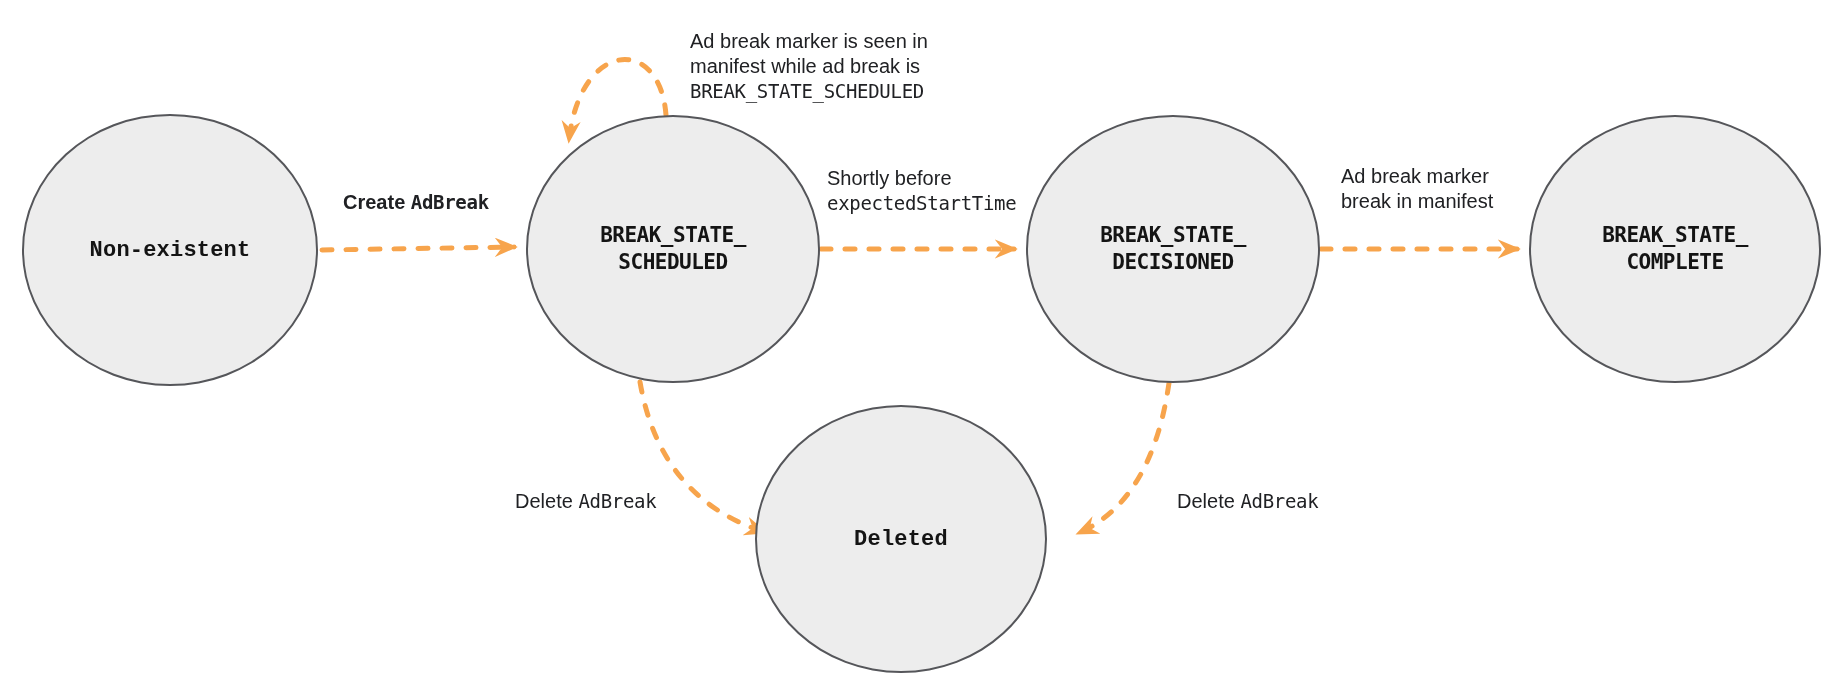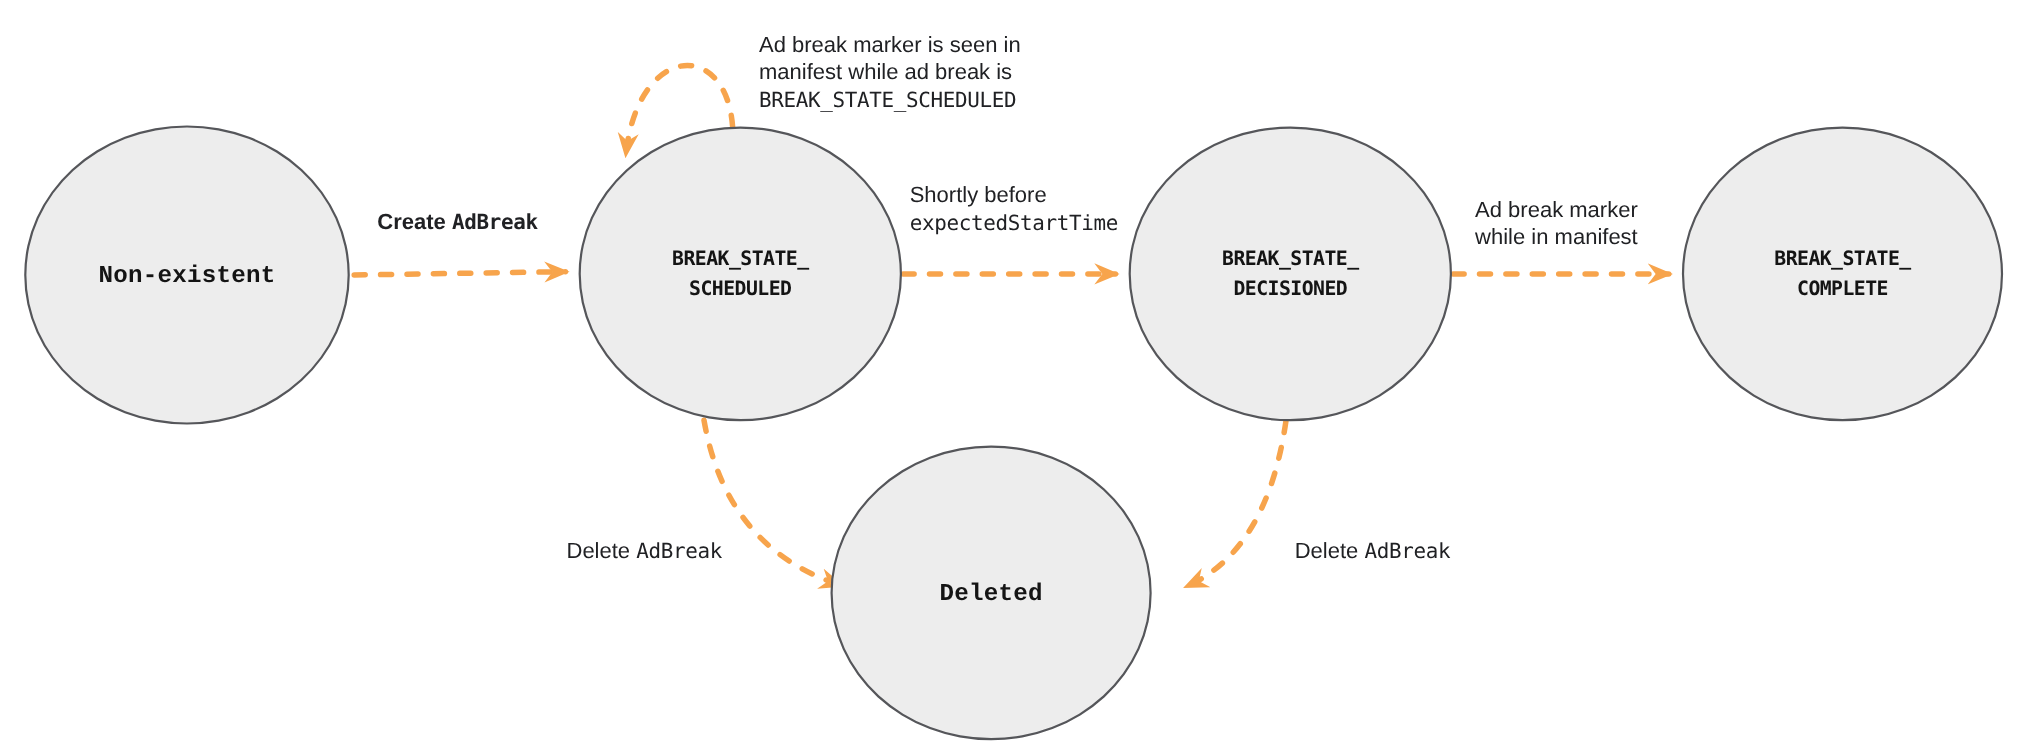--- a/index.html
+++ b/index.html
@@ -29,21 +29,21 @@
     display: flex;
     align-items: center;
     justify-content: center;
     text-align: center;
   }
   .node-label { white-space: pre-line; color: #141414; }
   .plain-label { font-weight: 700; font-size: 22px; letter-spacing: 0.2px; font-family: Liberation Mono, monospace; }
   .code-label {
     font-family: "DejaVu Sans Mono", monospace;
     font-weight: 700;
-    font-size: 18px;
+    font-size: 21px;
     line-height: 27px;
     letter-spacing: -0.5px;
   }
   .edge-label {
     position: absolute;
     font-size: 20px;
     line-height: 25px;
     color: var(--text, #202124);
     white-space: nowrap;
   }
@@ -103,23 +103,23 @@
     <div>Shortly before</div>
     <div class="code">expectedStartTime</div>
   </div>
 
   <div class="edge-label" style="left:690px; top:29px;">
     <div>Ad break marker is seen in</div>
     <div>manifest while ad break is</div>
     <div class="code">BREAK_STATE_SCHEDULED</div>
   </div>
 
-  <div class="edge-label" style="left:1341px; top:179px;">
+  <div class="edge-label" style="left:1341px; top:164px;">
     <div>Ad break marker</div>
-    <div>while in manifest</div>
+    <div>break in manifest</div>
   </div>
 
   <div class="edge-label" style="left:515px; top:489px;">
     <span>Delete </span><span class="code">AdBreak</span>
   </div>
 
   <div class="edge-label" style="left:1177px; top:489px;">
     <span>Delete </span><span class="code">AdBreak</span>
   </div>
 

